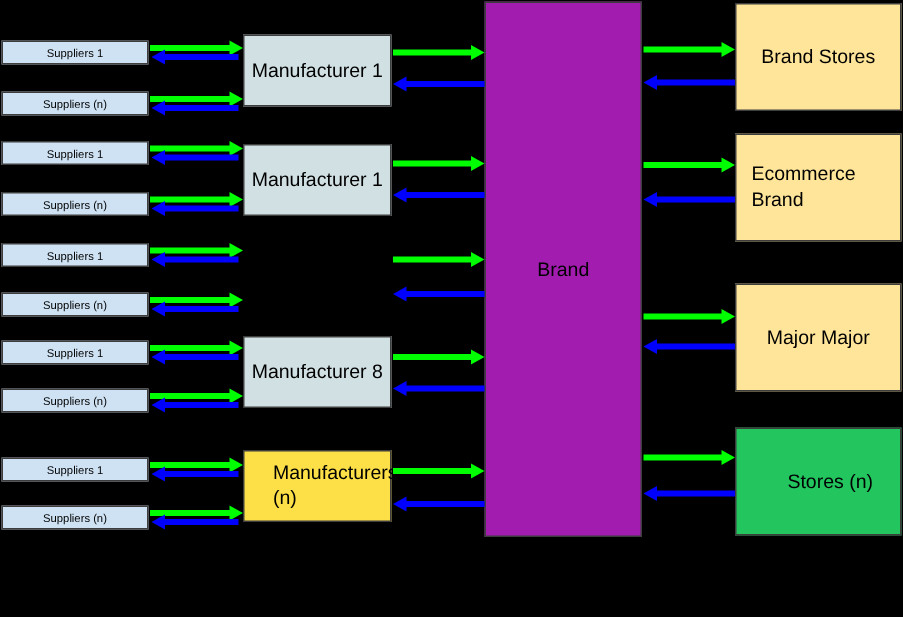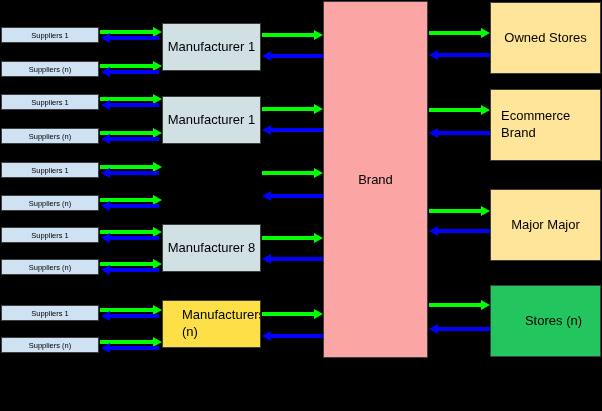--- a/index.html
+++ b/index.html
@@ -46,23 +46,23 @@
   <div class="box supplier" style="top: 259px; background: rgb(207, 226, 243); border-color: rgb(61, 61, 61); color: rgb(0, 0, 0);">Suppliers (n)</div>
 
   <div class="box supplier" style="top: 305px; background: rgb(207, 226, 243); border-color: rgb(61, 61, 61); color: rgb(0, 0, 0);">Suppliers 1</div>
   <div class="box supplier" style="top: 337px; background: rgb(207, 226, 243); border-color: rgb(61, 61, 61); color: rgb(0, 0, 0);">Suppliers (n)</div>
 
   <div class="box manufacturer" style="top: 23px; background: rgb(208, 224, 227); border-color: rgb(61, 61, 61); color: rgb(0, 0, 0);">Manufacturer 1</div>
   <div class="box manufacturer" style="top: 96px; background: rgb(208, 224, 227); border-color: rgb(61, 61, 61); color: rgb(0, 0, 0);">Manufacturer 1</div>
   <div class="box manufacturer" style="top: 224px; background: rgb(208, 224, 227); border-color: rgb(61, 61, 61); color: rgb(0, 0, 0);">Manufacturer 8</div>
   <div class="box manufacturer" style="top: 300px; background: #fde047; border-color: rgb(61, 61, 61); color: rgb(0, 0, 0); padding-left: 25px;">Manufacturers (n)</div>
 
-  <div class="box brand" style="background: #fca5a5; border-color: rgb(61, 61, 61); color: rgb(0, 0, 0);">Brand</div>
-
-  <div class="box store" style="top: 2px; background: rgb(255, 229, 153); border-color: rgb(61, 61, 61); color: rgb(0, 0, 0);">Owned Stores</div>
+  <div class="box brand" style="background: #a21caf; border-color: rgb(61, 61, 61); color: rgb(0, 0, 0);">Brand</div>
+
+  <div class="box store" style="top: 2px; background: rgb(255, 229, 153); border-color: rgb(61, 61, 61); color: rgb(0, 0, 0);">Brand Stores</div>
   <div class="box store" style="top: 89px; background: rgb(255, 229, 153); border-color: rgb(61, 61, 61); color: rgb(0, 0, 0);">Ecommerce Brand</div>
   <div class="box store" style="top: 189px; background: rgb(255, 229, 153); border-color: rgb(61, 61, 61); color: rgb(0, 0, 0);">Major Major</div>
   <div class="box store" style="top: 285px; background: #22c55e; border-color: rgb(61, 61, 61); color: rgb(0, 0, 0); padding-left: 26px;">Stores (n)</div>
 
 <div class="arrow" style="left: 100px; top: 27px; width: 62px;">
       <div class="shaft" style="background: rgb(0, 255, 0); width: 54px; left: 0px;"></div>
       <div class="head" style="right: 0px; border-left: 9px solid rgb(0, 255, 0);"></div>
     </div>
     <div class="arrow" style="left: 101px; top: 33px; width: 58px;">
       <div class="shaft" style="background: rgb(0, 0, 255); width: 50px; left: 8px;"></div>

